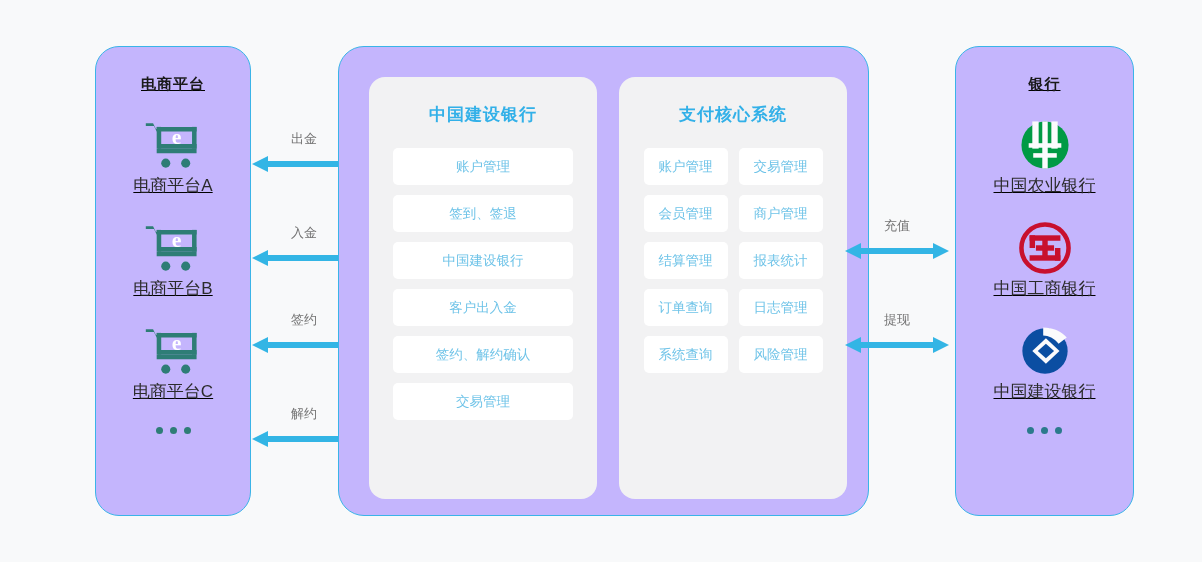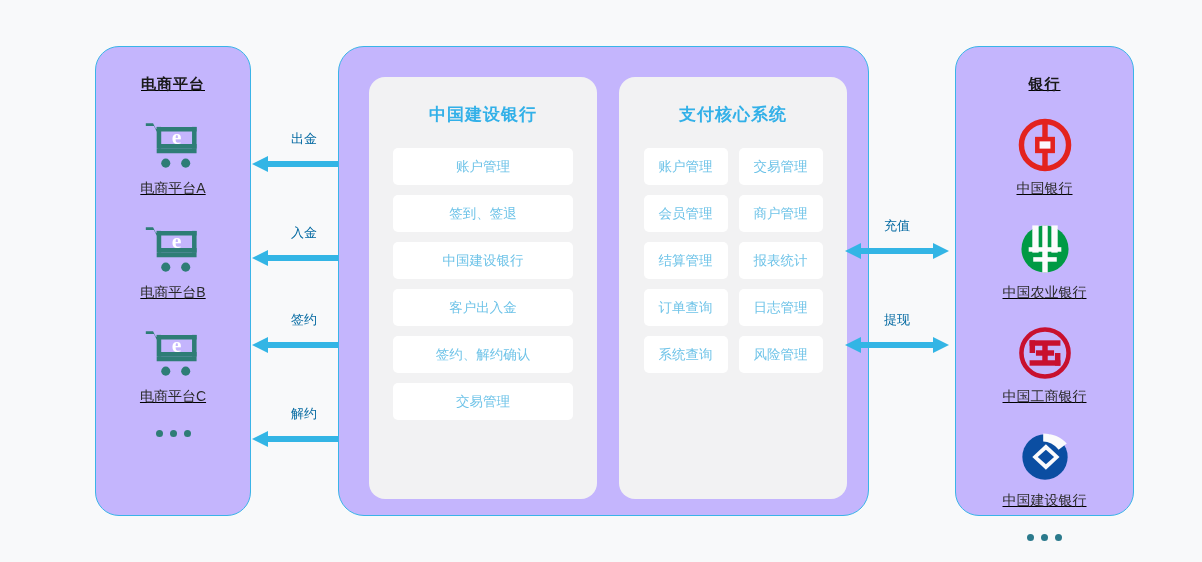--- a/index.html
+++ b/index.html
@@ -45,22 +45,21 @@
     align-items: center;
   }
   .node {
     display: flex;
     flex-direction: column;
     align-items: center;
     margin-bottom: 22px;
   }
   .node-icon { width: 58px; height: 58px; display:block; }
   .node-label {
-    margin-top: 6px;
-    font-size: 14px;
+    font-size: 17px;
     color: #2b2b2b;
     white-space: nowrap;
     text-align: center;
   }
   .ellipsis {
     display: flex;
     gap: 7px;
     margin-top: 2px;
   }
   .ellipsis span {
@@ -118,21 +117,21 @@
   .card-half { width: calc(50% - 6px); }
 
   
   .arrow-group {
     position: absolute;
     width: 104px;
     text-align: center;
   }
   .arrow-label {
     font-size: 13px;
-    color: #0369a1;
+    color: #737373;
     margin-bottom: 7px;
     white-space: nowrap;
   }
   .arrow-svg { display: block; }
 </style>
 </head>
 <body>
 
 <div class="panel" id="ecommerce-panel">
   <div class="panel-title">电商平台</div>
@@ -272,31 +271,20 @@
   <div class="arrow-label">提现</div>
   <svg class="arrow-svg" width="104" height="18" viewBox="0 0 104 18">
     <path d="M0 9 L16 1 L16 6 L88 6 L88 1 L104 9 L88 17 L88 12 L16 12 L16 17 Z" fill="#33b5e5"></path>
   </svg>
 </div>
 
 <div class="panel" id="bank-panel">
   <div class="panel-title">银行</div>
   <div class="node-list">
 
-    <div class="node">
-      <span>
-        <svg class="node-icon" viewBox="0 0 64 64">
-          <circle cx="32" cy="32" r="26" fill="none" stroke="#e3231e" stroke-width="6"></circle>
-          <rect x="29" y="8" width="6" height="48" fill="#e3231e"></rect>
-          <rect x="21" y="23" width="22" height="18" fill="#e3231e"></rect>
-          <rect x="26" y="28" width="12" height="8" fill="#fbfbfc"></rect>
-        </svg>
-      </span>
-      <span class="node-label">中国银行</span>
-    </div>
 
     <div class="node">
       <span>
         <svg class="node-icon" viewBox="0 0 64 64">
           <circle cx="32" cy="32" r="26" fill="#009a44"></circle>
           <rect x="18" y="6" width="7" height="30" fill="#fbfbfc"></rect>
           <rect x="39" y="6" width="7" height="30" fill="#fbfbfc"></rect>
           <rect x="29" y="6" width="6" height="52" fill="#fbfbfc"></rect>
           <rect x="14" y="30" width="36" height="5" fill="#fbfbfc"></rect>
           <rect x="19" y="41" width="26" height="5" fill="#fbfbfc"></rect>

